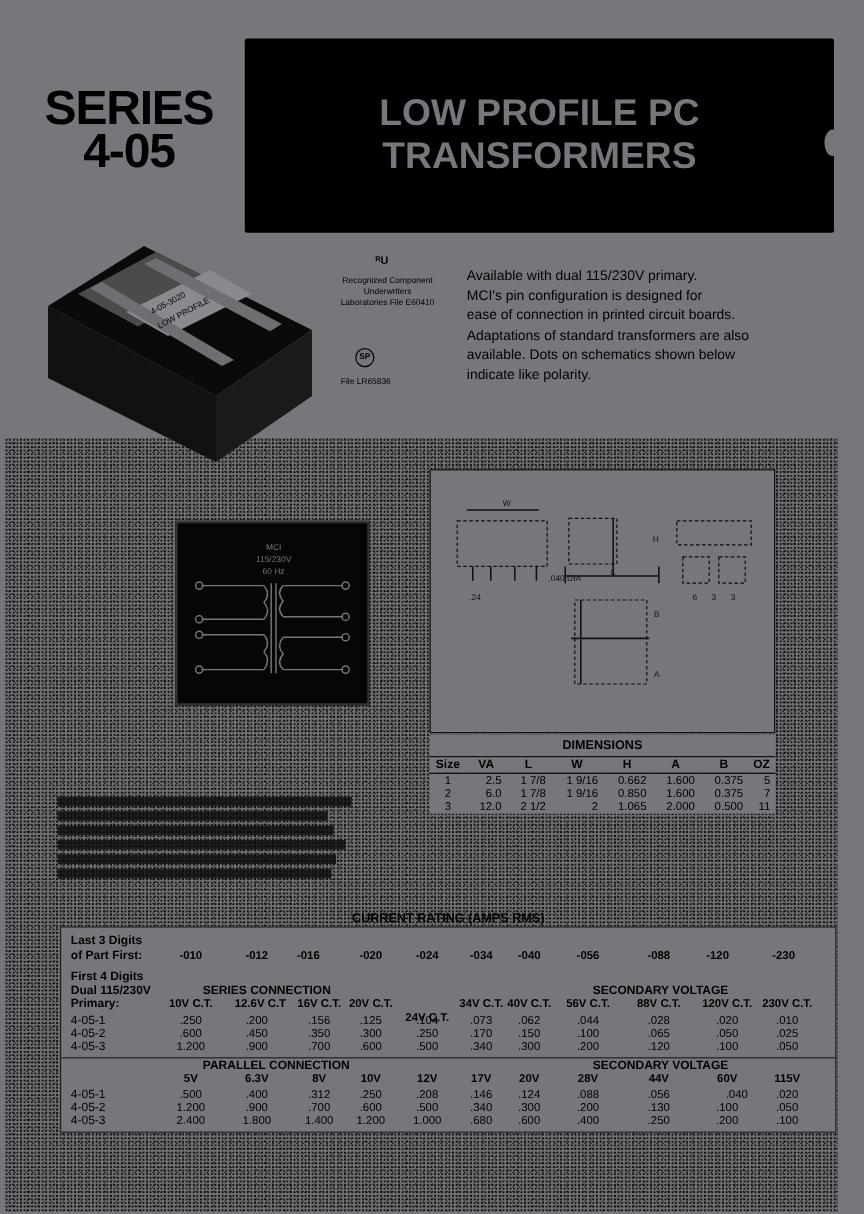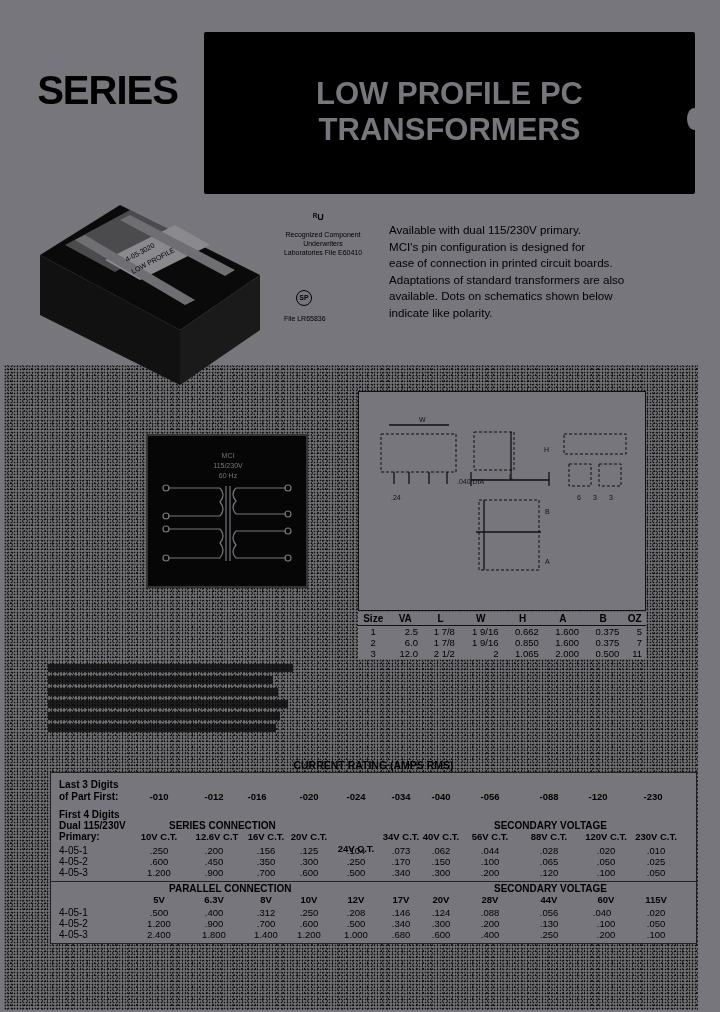--- a/index.html
+++ b/index.html
@@ -34,20 +34,21 @@
   .b{font-weight:bold;}
   .num{font-size:9.5px;text-align:center;width:50px;}
 </style>
 </head>
 <body>
 
 <div class="abs stipple" style="left:4px;top:365px;width:694px;height:645px;"></div>
 
 <div class="abs series">
   <div>SERIES</div>
+  <div>4-05</div>
 </div>
 
 <div class="abs banner">
   <div class="t" style="top:44px;">LOW PROFILE PC</div>
   <div class="t" style="top:80px;">TRANSFORMERS</div>
   <div class="abs notch"></div>
 </div>
 
 <svg class="abs product" viewBox="0 0 250 185">
   <polygon points="5,55 85,5 225,75 145,130" fill="#0a0a0a"></polygon>
@@ -130,20 +131,21 @@
       <text x="218" y="108">6</text>
       <text x="234" y="108">3</text>
       <text x="250" y="108">3</text>
       <text x="186" y="122">B</text>
       <text x="186" y="172">A</text>
     </g>
   </svg>
 </div>
 
 <div class="abs dims" style="background:#77767c;">
+  <div class="title">DIMENSIONS</div>
   <table>
     <thead>
       <tr>
         <th>Size</th>
         <th>VA</th>
         <th>L</th>
         <th>W</th>
         <th>H</th>
         <th>A</th>
         <th>B</th>
@@ -294,21 +296,21 @@
 
   <div class="cell num" style="left:83px;top:134px;">.500</div>
   <div class="cell num" style="left:138px;top:134px;">.400</div>
   <div class="cell num" style="left:190px;top:134px;">.312</div>
   <div class="cell num" style="left:233px;top:134px;">.250</div>
   <div class="cell num" style="left:280px;top:134px;">.208</div>
   <div class="cell num" style="left:325px;top:134px;">.146</div>
   <div class="cell num" style="left:365px;top:134px;">.124</div>
   <div class="cell num" style="left:414px;top:134px;">.088</div>
   <div class="cell num" style="left:473px;top:134px;">.056</div>
-  <div class="cell num" style="left:526px;top:134px;">.040</div>
+  <div class="cell num" style="left:538px;top:134px;">.040</div>
   <div class="cell num" style="left:580px;top:134px;">.020</div>
 
   <div class="cell num" style="left:83px;top:145px;">1.200</div>
   <div class="cell num" style="left:138px;top:145px;">.900</div>
   <div class="cell num" style="left:190px;top:145px;">.700</div>
   <div class="cell num" style="left:233px;top:145px;">.600</div>
   <div class="cell num" style="left:280px;top:145px;">.500</div>
   <div class="cell num" style="left:325px;top:145px;">.340</div>
   <div class="cell num" style="left:365px;top:145px;">.300</div>
   <div class="cell num" style="left:414px;top:145px;">.200</div>

